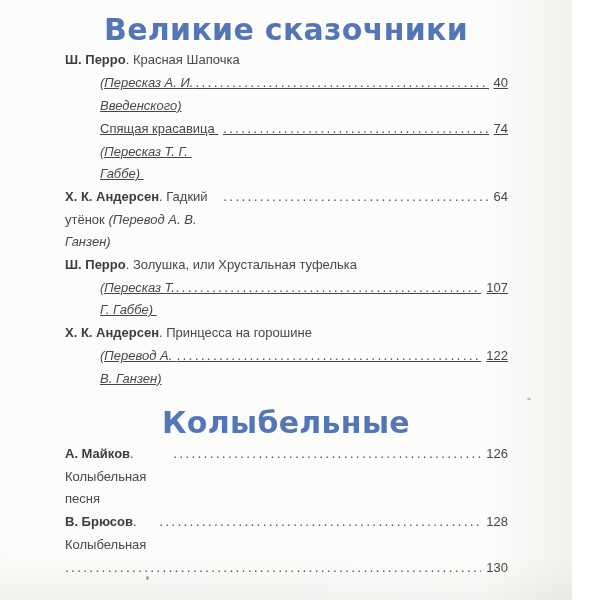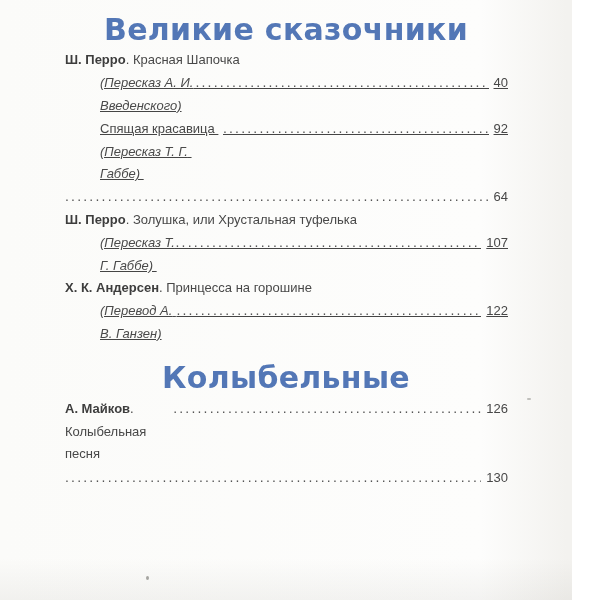--- a/index.html
+++ b/index.html
@@ -78,23 +78,24 @@
           <span class="etext"><span class="t-bold">Ш. Перро</span><span class="t-regular">. Красная Шапочка</span></span>
         </div>
         <div class="entry indent">
           <span class="etext"><span class="t-italic">(Пересказ А. И. Введенского)</span></span>
           <span class="leader"></span>
           <span class="pagenum">40</span>
         </div>
         <div class="entry indent">
           <span class="etext"><span class="t-regular">Спящая красавица </span><span class="t-italic">(Пересказ Т. Г. Габбе) </span></span>
           <span class="leader"></span>
-          <span class="pagenum">92</span>
+          <span class="pagenum">74</span>
         </div>
         <div class="entry">
+          <span class="etext"><span class="t-bold">Х. К. Андерсен</span><span class="t-regular">. Гадкий утёнок </span><span class="t-italic">(Перевод А. В. Ганзен)</span></span>
           <span class="leader"></span>
           <span class="pagenum">64</span>
         </div>
         <div class="entry">
           <span class="etext"><span class="t-bold">Ш. Перро</span><span class="t-regular">. Золушка, или Хрустальная туфелька</span></span>
         </div>
         <div class="entry indent">
           <span class="etext"><span class="t-italic">(Пересказ Т. Г. Габбе) </span></span>
           <span class="leader"></span>
           <span class="pagenum">107</span>
@@ -112,20 +113,25 @@
 
   <section id="sec2">
     <h2 class="sec-title">Колыбельные</h2>
     <div class="entries">
         <div class="entry">
           <span class="etext"><span class="t-bold">А. Майков</span><span class="t-regular">. Колыбельная песня</span></span>
           <span class="leader"></span>
           <span class="pagenum">126</span>
         </div>
         <div class="entry">
+          <span class="etext"><span class="t-bold">В. Брюсов</span><span class="t-regular">. Колыбельная </span></span>
+          <span class="leader"></span>
+          <span class="pagenum">128</span>
+        </div>
+        <div class="entry">
           <span class="etext"></span>
           <span class="leader"></span>
           <span class="pagenum">130</span>
         </div>
       </div>
   </section>
 
   <div class="speck" id="speck-1"></div>
   <div class="speck" id="speck-2"></div>
 

